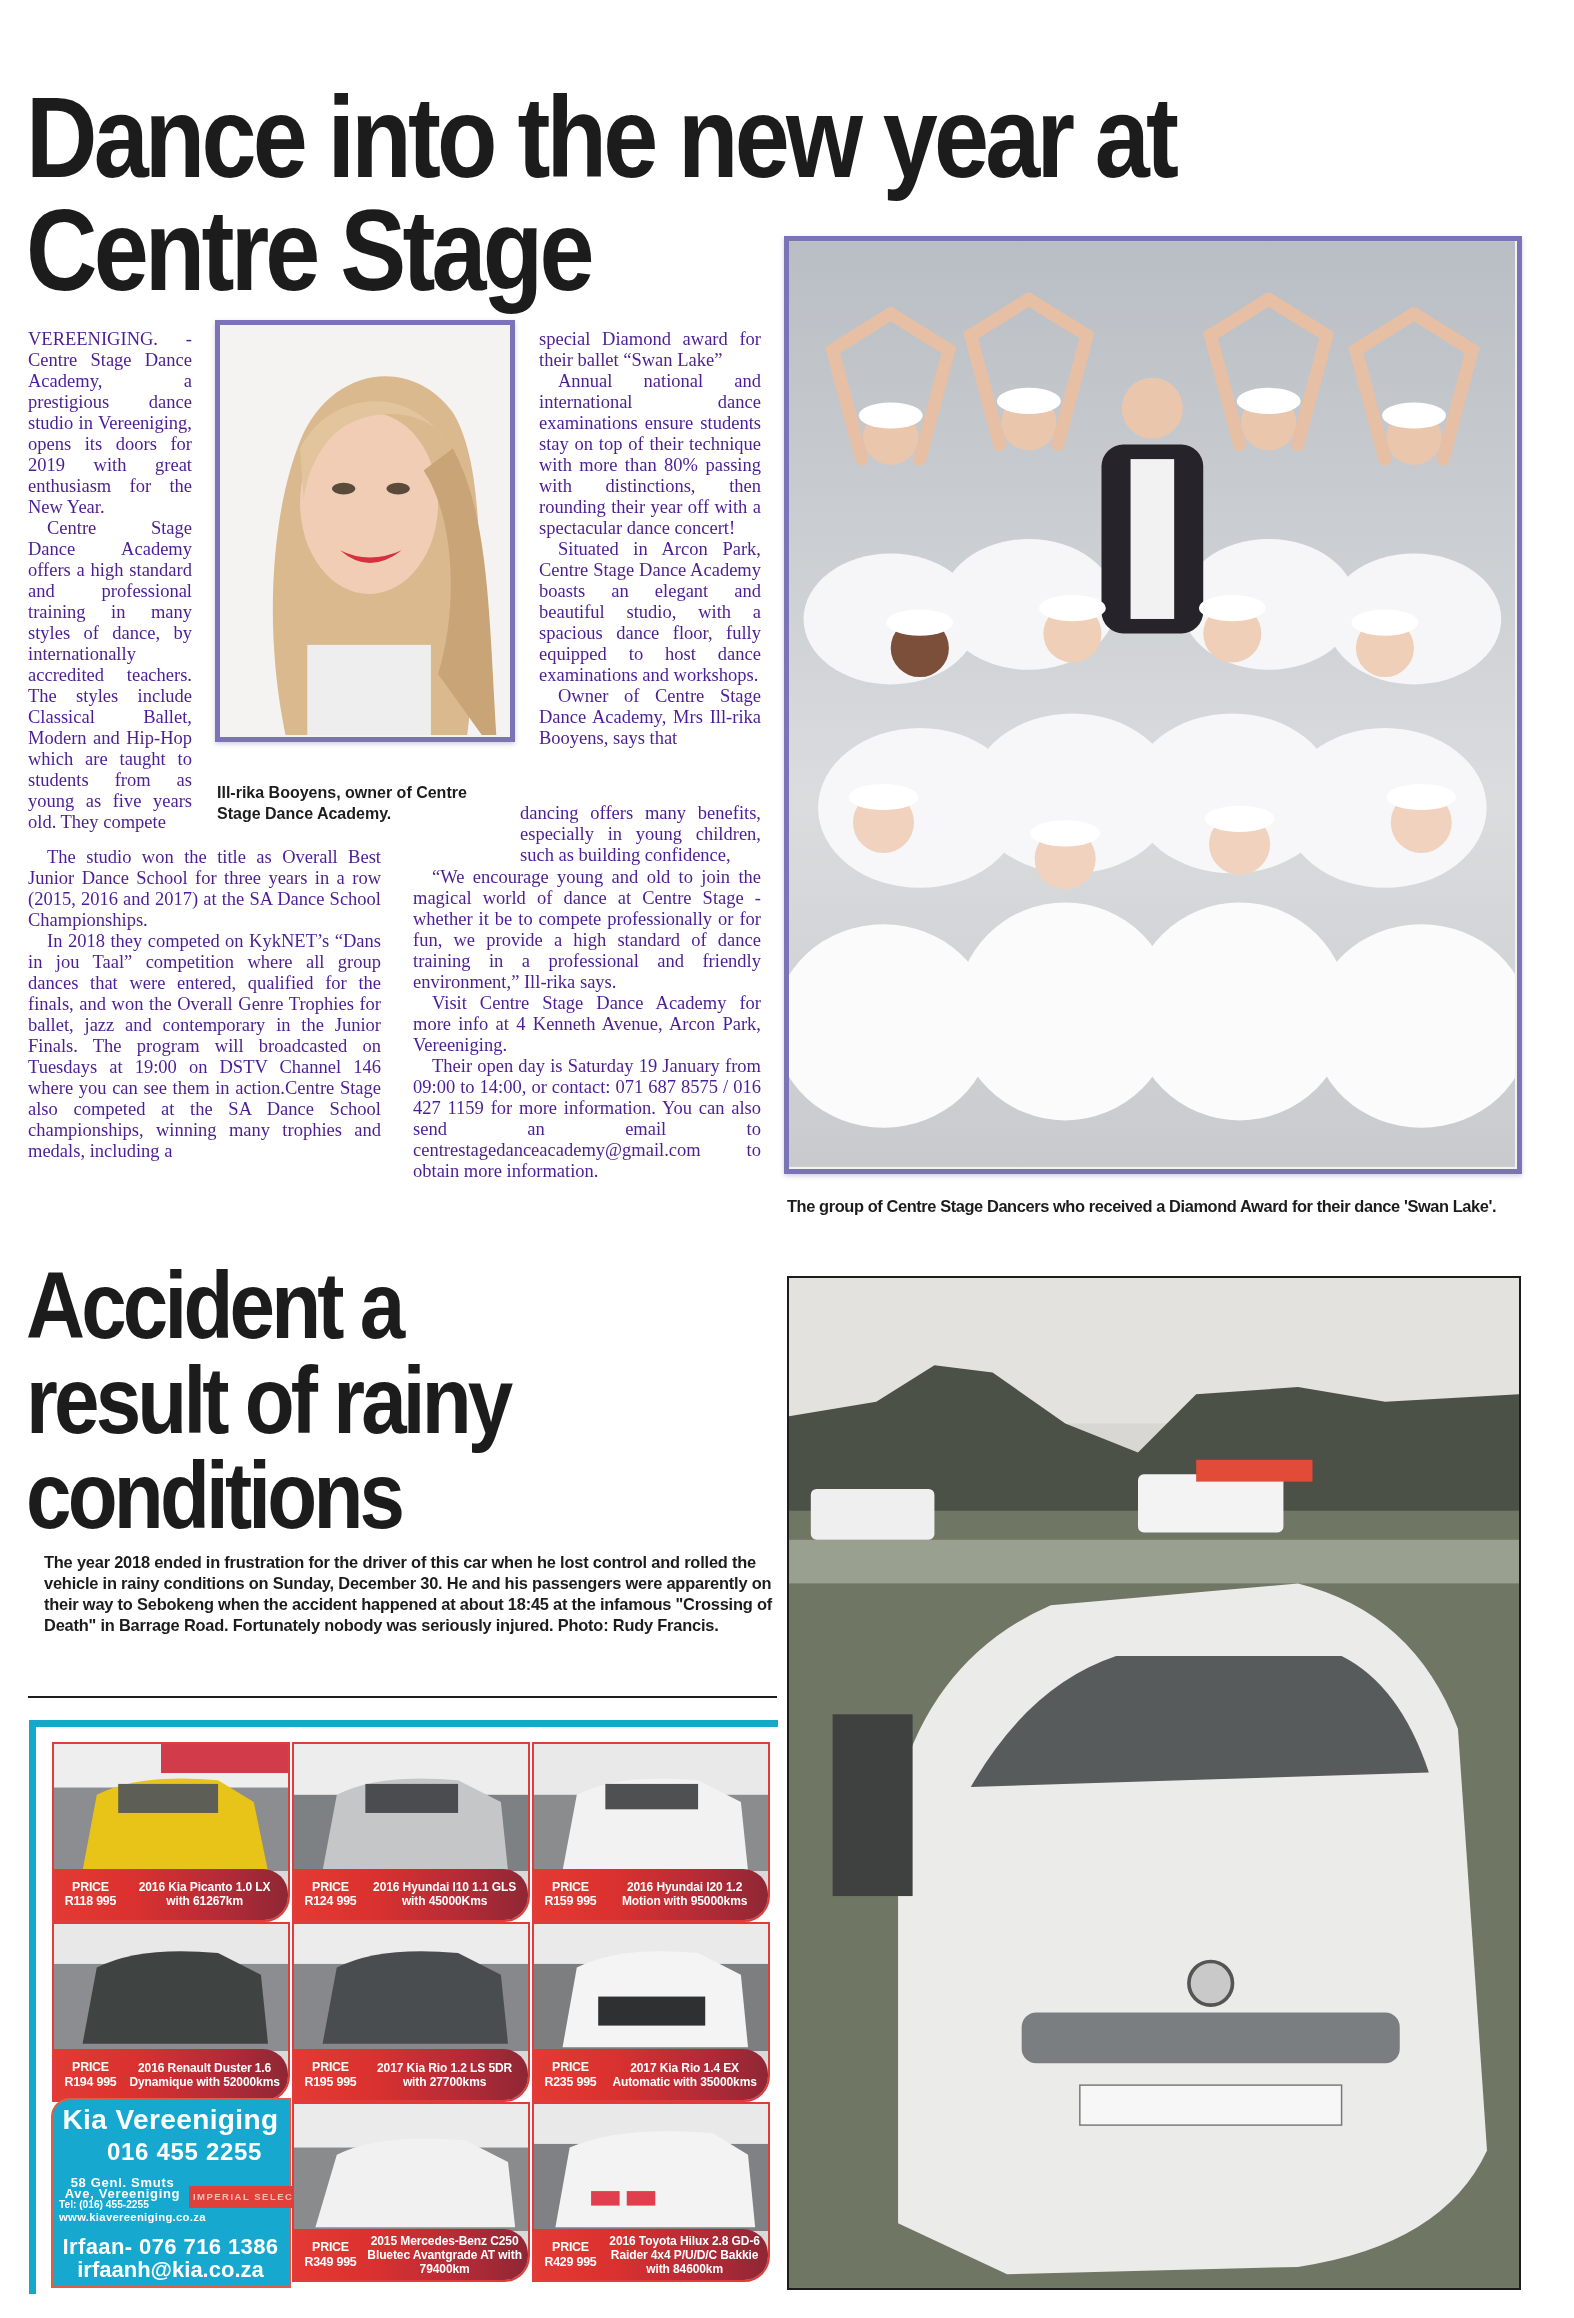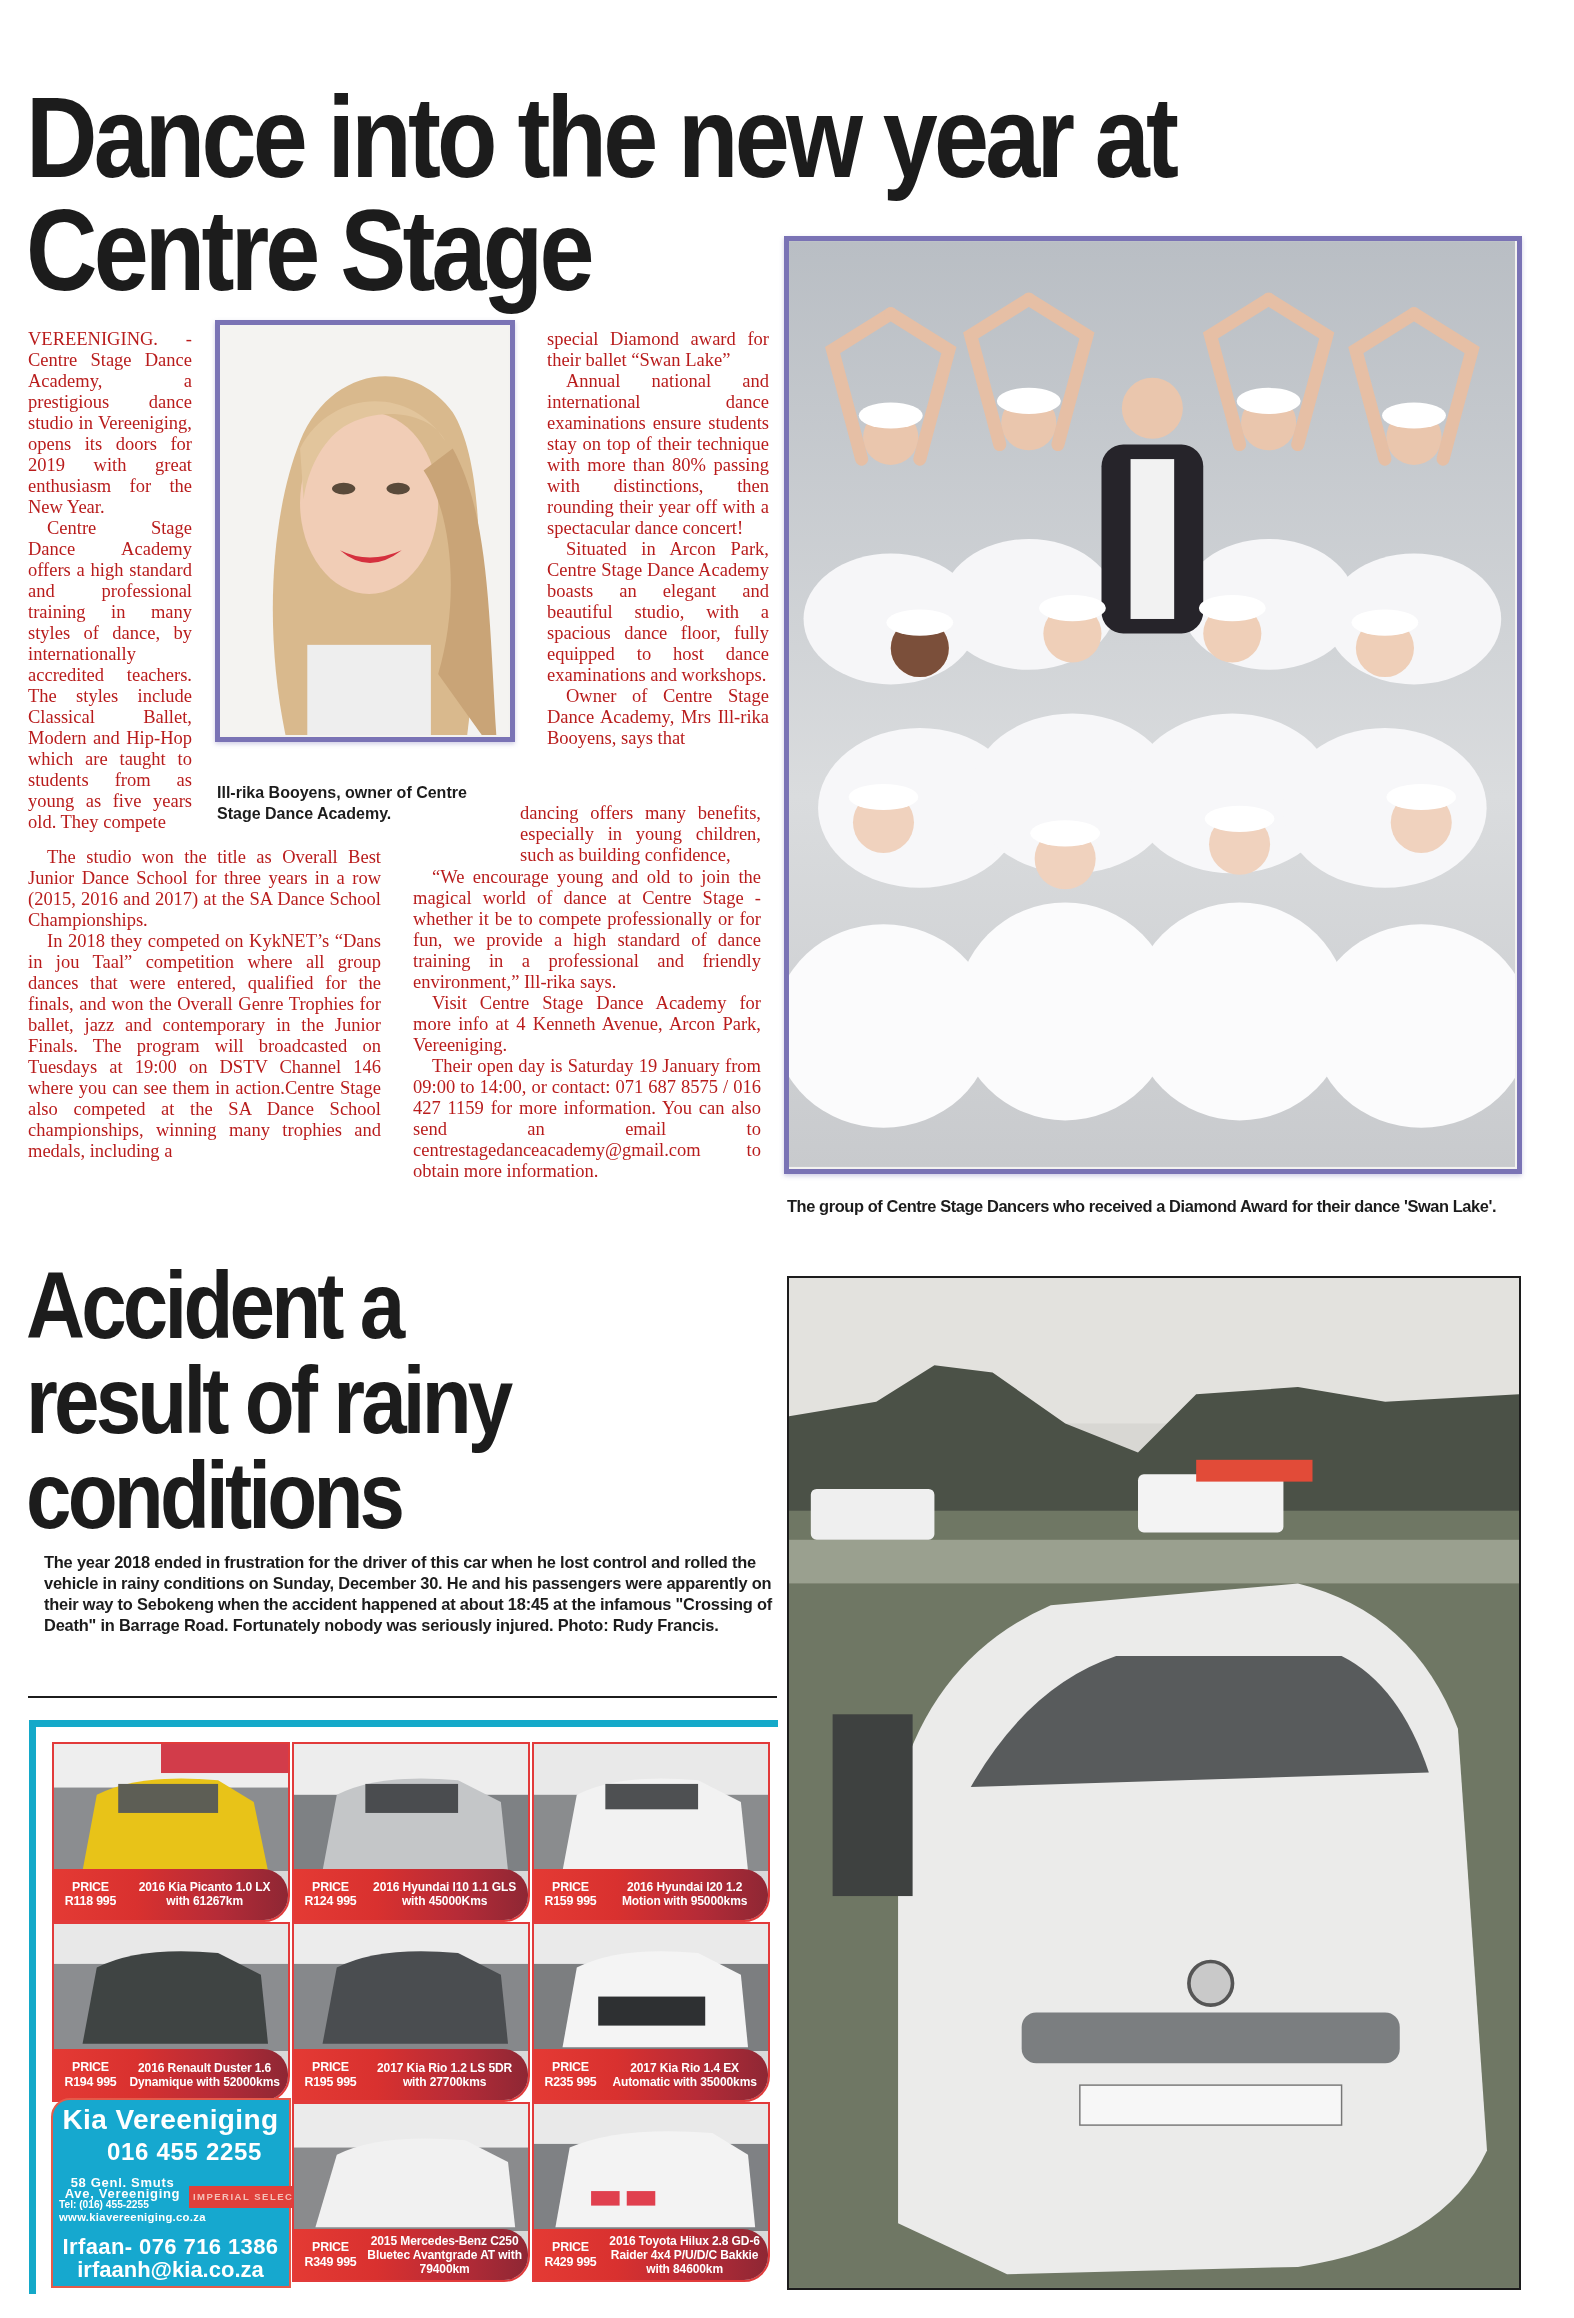--- a/index.html
+++ b/index.html
@@ -20,28 +20,28 @@
   #hl1 { left: 26px; top: 80px; font-size: 115px; transform: scaleX(0.86); white-space: nowrap; }
   #hl2 { left: 26px; top: 193px; font-size: 115px; transform: scaleX(0.86); white-space: nowrap; }
   #hl3 { left: 26px; top: 1258px; font-size: 95px; transform: scaleX(0.86); white-space: nowrap; line-height: 1.0; }
 
   
   .body {
     font-family: "Liberation Serif", serif;
     font-size: 18.5px;
     line-height: 21px;
     text-align: justify;
-    color: #b91c1c;
+    color: #4c1d95;
   }
   .body p { text-indent: 0; }
   .body p.ind { text-indent: 19px; }
 
   #col1 { left: 28px; top: 329px; width: 164px; }
   #col1-wide { left: 28px; top: 847px; width: 353px; }
-  #col2-top { left: 539px; top: 329px; width: 222px; margin-left: 8px; }
+  #col2-top { left: 539px; top: 329px; width: 222px; }
   #col2-mid { left: 520px; top: 803px; width: 241px; }
   #col2-bot { left: 413px; top: 867px; width: 348px; }
 
   
   .frame-purple {
     border: 5.8px solid #7a73b5;
     box-shadow: 0 1.5px 4.4px rgba(120,115,180,0.35);
     background: #f3f2f0;
     overflow: hidden;
   }

